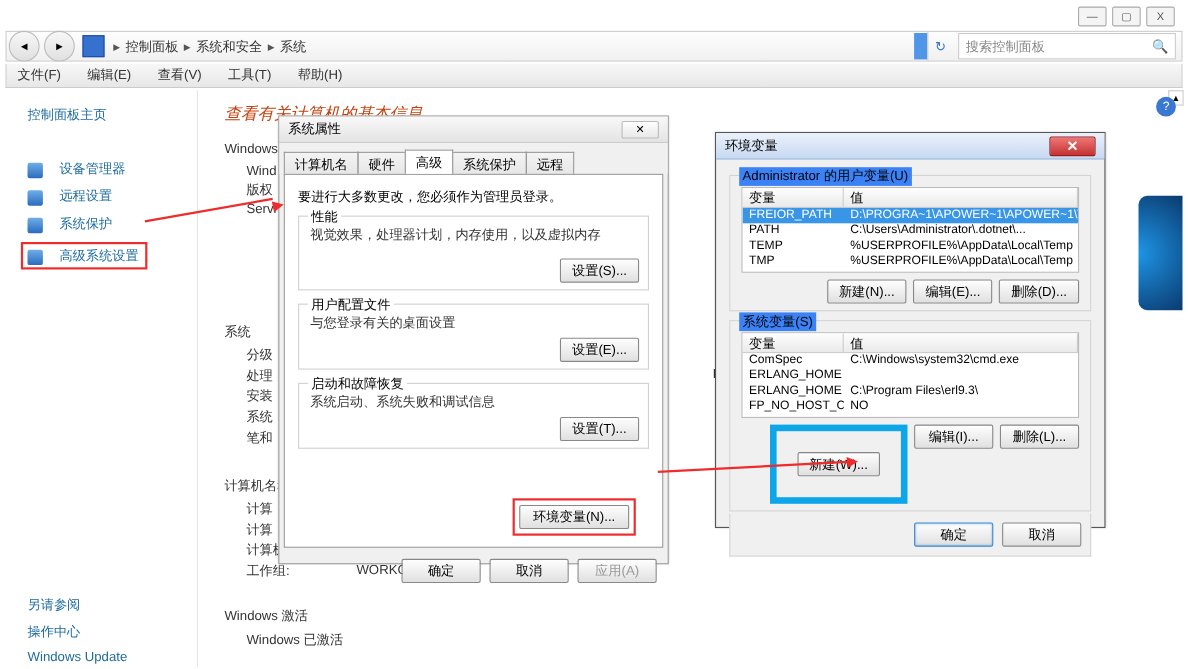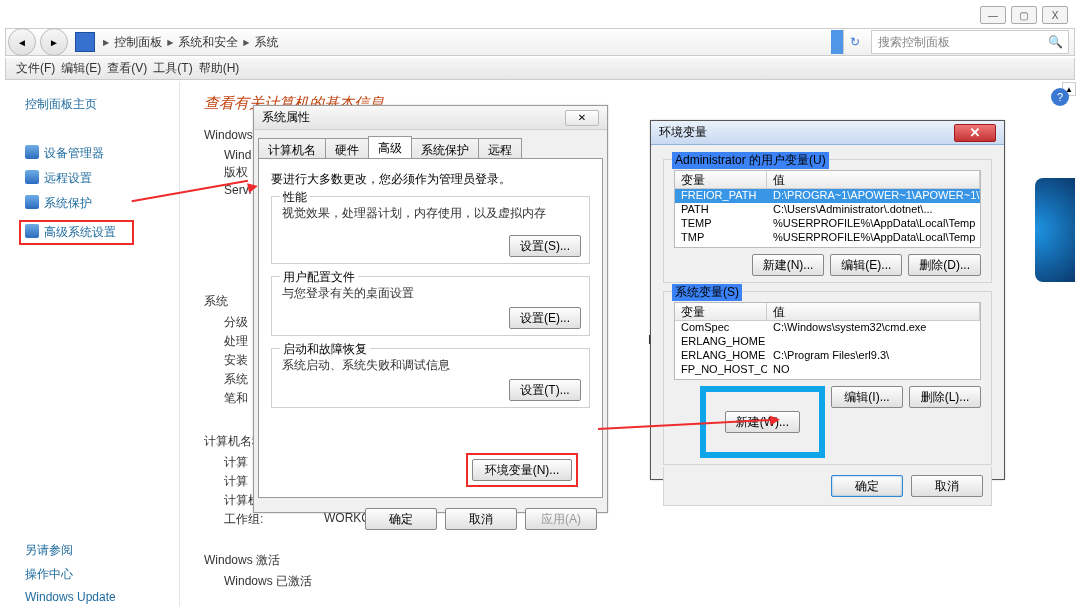--- a/index.html
+++ b/index.html
@@ -8,26 +8,26 @@
 .win-btn { width: 26px; height: 18px; border: 1px solid #aaa; background: #f4f4f4; display: flex; align-items: center; justify-content: center; font-size: 10px; color: #555; border-radius: 2px; }
 .toolbar { position: absolute; top: 28px; left: 5px; right: 5px; height: 28px; display: flex; align-items: center; border: 1px solid #ccc; background: linear-gradient(#fefefe, #f0f0f0); }
 .nav-btn { width: 28px; height: 28px; border: 1px solid #bbb; border-radius: 50%; background: linear-gradient(#f7f7f7, #e0e0e0); display: flex; align-items: center; justify-content: center; font-size: 10px; margin: 0 2px; }
 .addr-icon { width: 20px; height: 20px; background: #3671D0; margin: 0 5px; border: 1px solid #1b4f9e; }
 .crumb { color: #333; padding: 0 2px; }
 .crumb-sep { padding: 0 3px; color: #555; font-size: 8px; }
 .addr-end { width: 12px; height: 24px; background: #4f96e8; margin-left: auto; }
 .refresh-area { display: flex; border-left: 1px solid #ccc; height: 100%; align-items: center; padding: 0 6px; }
 .search-box { width: 198px; height: 24px; border: 1px solid #ccc; margin: 0 5px; display: flex; align-items: center; padding: 0 6px; color: #888; background: #fff; position: relative; }
 .search-box .glass { position: absolute; right: 5px; color: #999; }
-.menubar { position: absolute; top: 58px; left: 5px; right: 5px; height: 22px; display: flex; align-items: center; gap: 6px; padding-left: 10px; background: linear-gradient(#f7f7f7, #e7e7e7); border: 1px solid #ccc; border-top: none; }
+.menubar { position: absolute; top: 58px; left: 5px; right: 5px; height: 22px; display: flex; align-items: center; gap: 24px; padding-left: 10px; background: linear-gradient(#f7f7f7, #e7e7e7); border: 1px solid #ccc; border-top: none; }
 .menubar span { font-size: 12px; color: #333; }
 .content { position: absolute; top: 82px; left: 5px; right: 5px; bottom: 2px; display: flex; }
 .sidebar { width: 175px; padding: 14px 10px 10px 20px; background: #fff; border-right: 1px solid #e5e5e5; }
 .side-title { color: #1e6b9e; font-size: 12px; margin-bottom: 10px; }
-.side-link { display: flex; align-items: flex-start; gap: 5px; color: #1e6b9e; font-size: 12px; margin: 8px 0; }
+.side-link { display: flex; align-items: flex-end; gap: 15px; color: #1e6b9e; font-size: 12px; margin: 8px 0; }
 .side-ico { width: 14px; height: 14px; background: linear-gradient(#6faee6, #2b6bbf); border-radius: 2px; display: inline-block; }
 .side-highlight { border: 2px solid #ef2b2c; padding: 2px 4px; margin-left: -6px; width: 115px; }
 .side-sub { color: #1e6b9e; font-size: 12px; margin: 7px 0; }
 .main { flex: 1; padding: 12px 24px; position: relative; }
 .main h1 { color: #c2410c; font-size: 15px; font-weight: normal; margin-bottom: 10px; font-style: italic; }
 .section-hdr { font-size: 12px; color: #333; margin-top: 14px; margin-bottom: 4px; }
 .section-row { padding-left: 20px; font-size: 12px; color: #333; margin: 2px 0; display: flex; }
 .section-row .label { width: 100px; display: inline-block; }
 .help-icon { position: absolute; right: 6px; top: 6px; width: 18px; height: 18px; border-radius: 50%; background: #3b78d1; color: #fff; display: flex; align-items: center; justify-content: center; font-size: 11px; }
 .scroll-up { position: absolute; right: 4px; top: 82px; width: 14px; height: 14px; border: 1px solid #ccc; display: flex; align-items: center; justify-content: center; font-size: 8px; }

